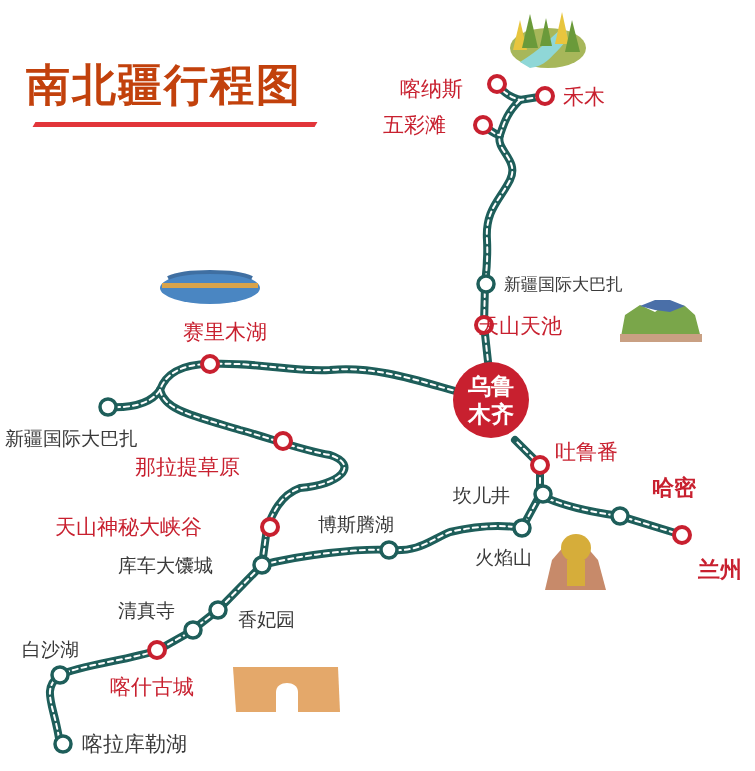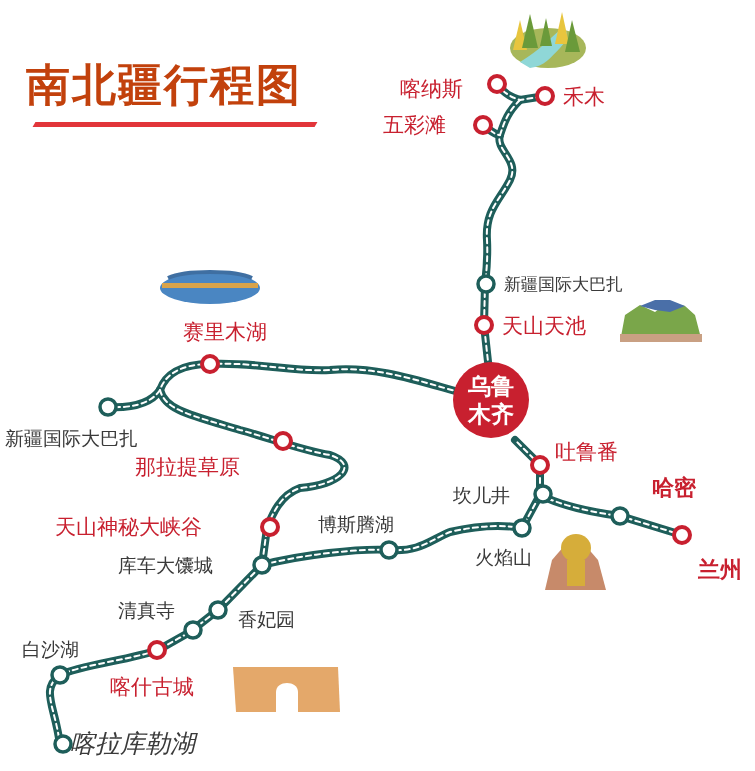--- a/index.html
+++ b/index.html
@@ -103,29 +103,29 @@
 
 <div class="hub-text">
   <div>乌鲁</div>
   <div>木齐</div>
 </div>
 
 <div class="lbl red" style="left:400px;top:68px;margin-top:9px;">喀纳斯</div>
 <div class="lbl red" style="left:563px;top:85px;">禾木</div>
 <div class="lbl red" style="left:383px;top:113px;">五彩滩</div>
 <div class="lbl dark" style="left:504px;top:272px;font-size:17px;">新疆国际大巴扎</div>
-<div class="lbl red" style="left:502px;top:314px;text-align:center;">天山天池</div>
+<div class="lbl red" style="left:478px;top:314px;text-align:center;">天山天池</div>
 <div class="lbl red" style="left:155px;top:320px;margin-left:28px;">赛里木湖</div>
 <div class="lbl dark" style="left:5px;top:426px;font-size:19px;">新疆国际大巴扎</div>
 <div class="lbl red" style="left:135px;top:455px;">那拉提草原</div>
 <div class="lbl red" style="left:55px;top:515px;">天山神秘大峡谷</div>
 <div class="lbl dark" style="left:318px;top:512px;font-size:19px;">博斯腾湖</div>
 <div class="lbl dark" style="left:118px;top:553px;font-size:19px;">库车大馕城</div>
 <div class="lbl dark" style="left:118px;top:598px;font-size:19px;">清真寺</div>
 <div class="lbl dark" style="left:238px;top:607px;font-size:19px;">香妃园</div>
 <div class="lbl dark" style="left:22px;top:637px;font-size:19px;">白沙湖</div>
 <div class="lbl red" style="left:110px;top:675px;">喀什古城</div>
-<div class="lbl dark" style="left:70px;top:732px;font-size:25px;font-style:italic;">喀拉库勒湖</div>
+<div class="lbl dark" style="left:82px;top:732px;font-size:21px;">喀拉库勒湖</div>
 <div class="lbl red" style="left:555px;top:440px;">吐鲁番</div>
 <div class="lbl dark" style="left:453px;top:483px;font-size:19px;">坎儿井</div>
 <div class="lbl dark" style="left:475px;top:545px;font-size:19px;">火焰山</div>
 <div class="lbl red bold" style="left:640px;top:476px;">哈密</div>
 <div class="lbl red bold" style="left:686px;top:558px;">兰州</div>
 
 </body></html>

